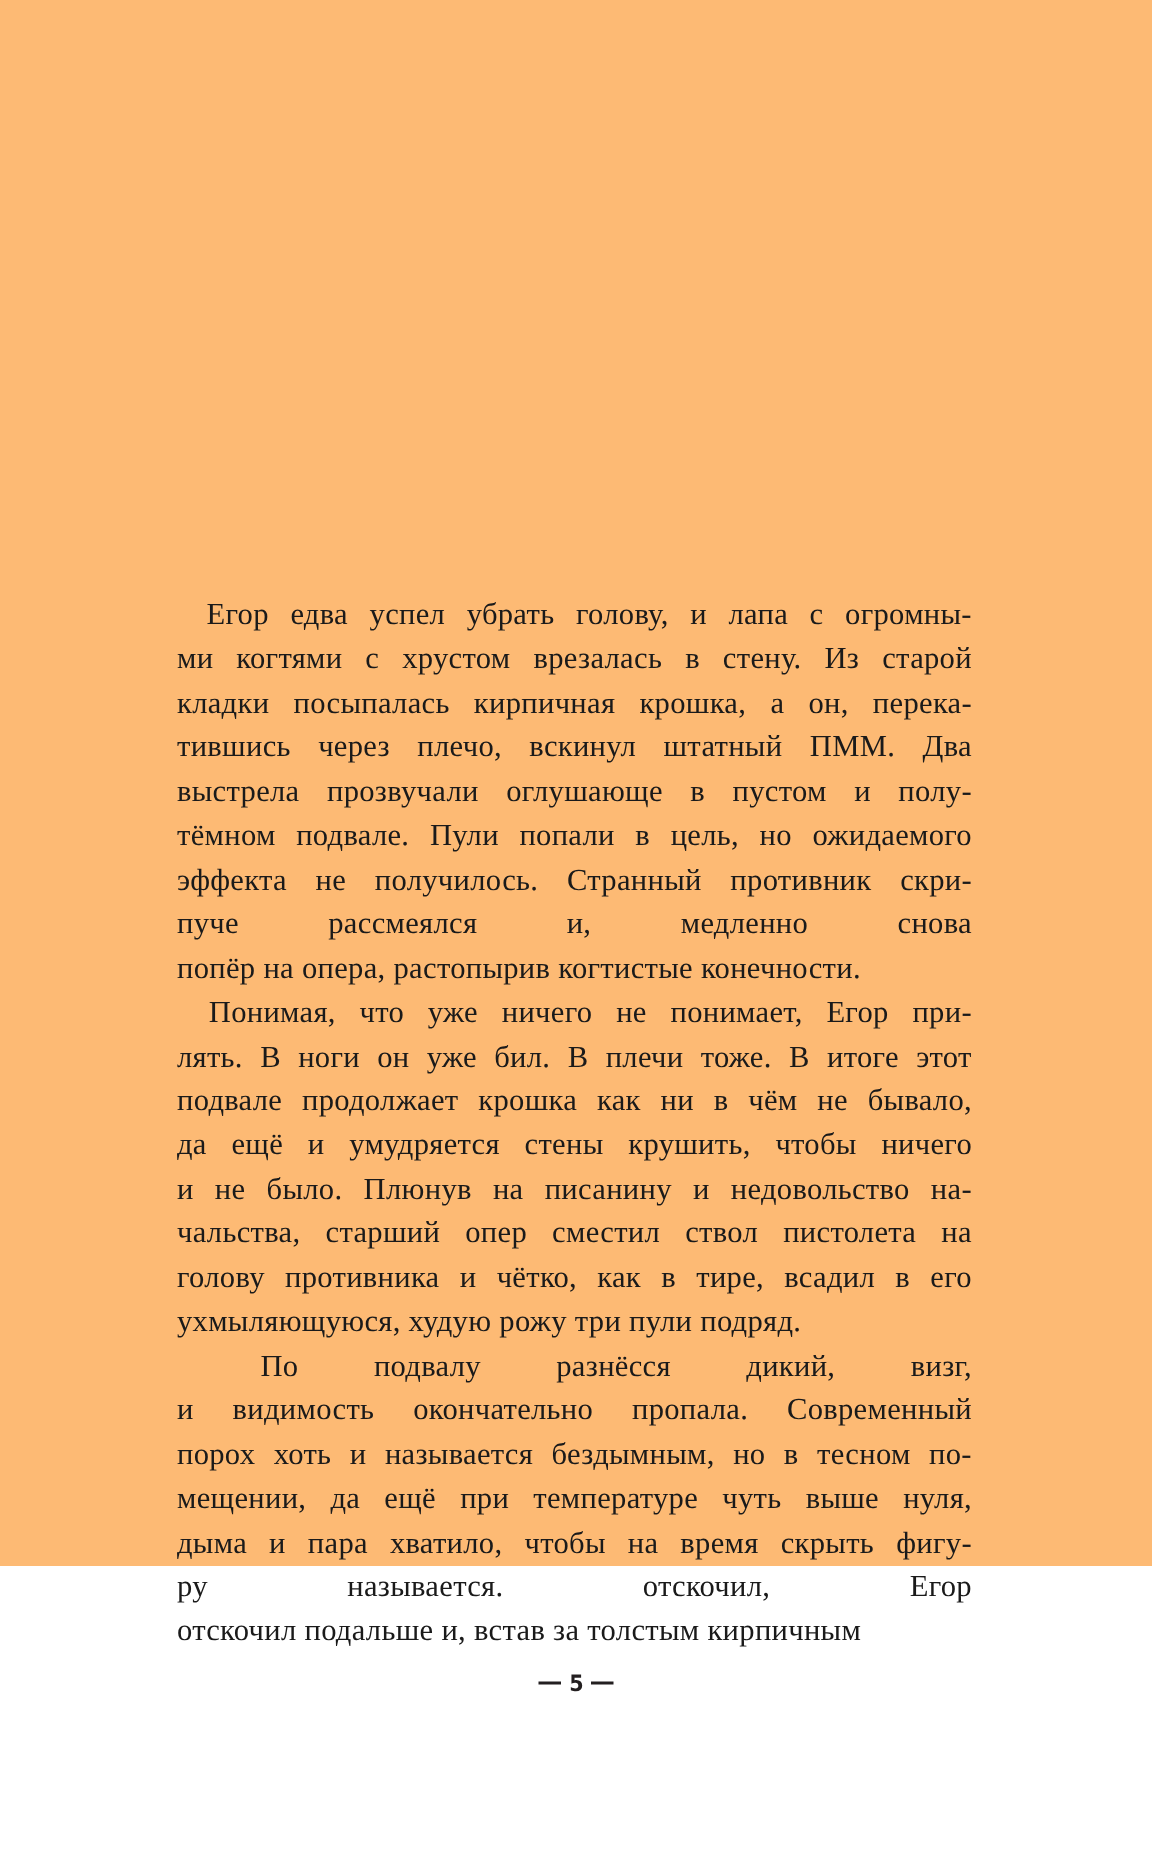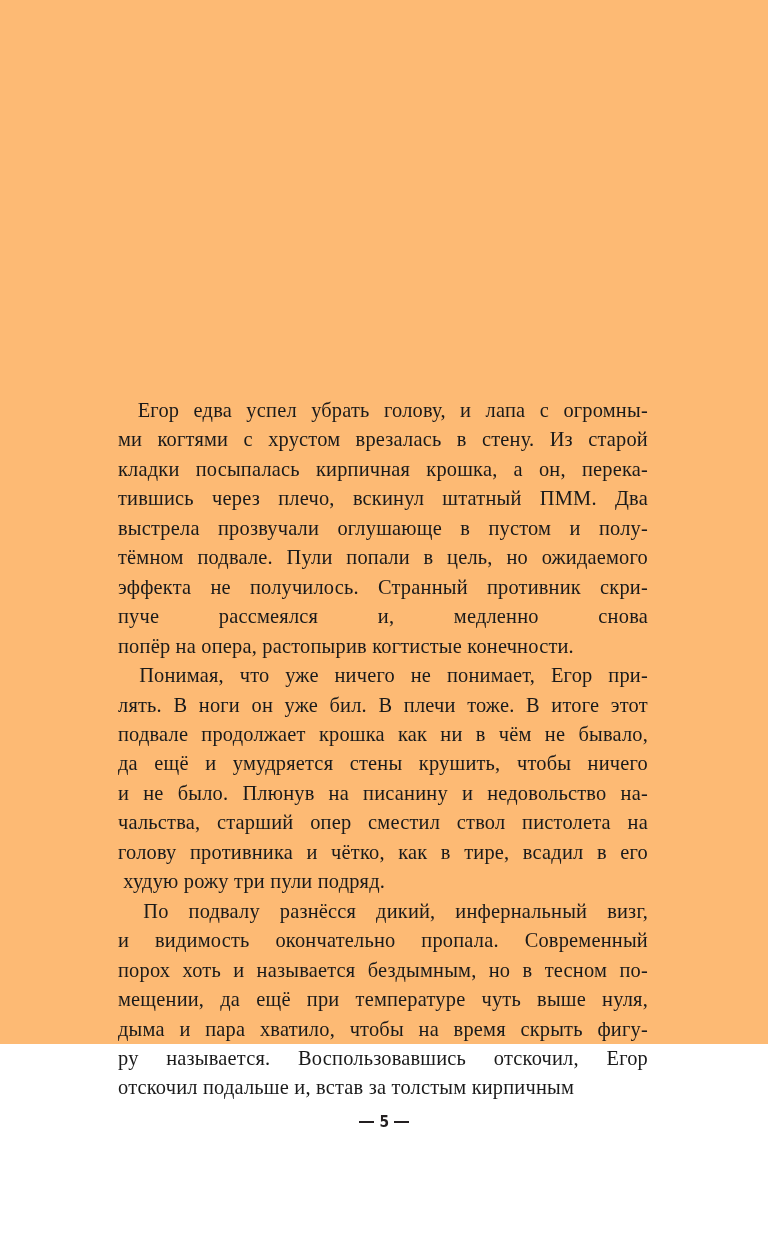--- a/index.html
+++ b/index.html
@@ -118,29 +118,29 @@
         <div class="line flush last"><span class="w">попёр</span><span class="w"> </span><span class="w">на</span><span class="w"> </span><span class="w">опера,</span><span class="w"> </span><span class="w">растопырив</span><span class="w"> </span><span class="w">когтистые</span><span class="w"> </span><span class="w">конечности.</span></div>
       </div>
       <div class="para">
         <div class="line just"><span class="ind"> </span><span class="w">Понимая,</span><span class="w">что</span><span class="w">уже</span><span class="w">ничего</span><span class="w">не</span><span class="w">понимает,</span><span class="w">Егор</span><span class="w">при-</span></div>
         <div class="line just"><span class="w">лять.</span><span class="w">В</span><span class="w">ноги</span><span class="w">он</span><span class="w">уже</span><span class="w">бил.</span><span class="w">В</span><span class="w">плечи</span><span class="w">тоже.</span><span class="w">В</span><span class="w">итоге</span><span class="w">этот</span></div>
         <div class="line just"><span class="w">подвале</span><span class="w">продолжает</span><span class="w">крошка</span><span class="w">как</span><span class="w">ни</span><span class="w">в</span><span class="w">чём</span><span class="w">не</span><span class="w">бывало,</span></div>
         <div class="line just"><span class="w">да</span><span class="w">ещё</span><span class="w">и</span><span class="w">умудряется</span><span class="w">стены</span><span class="w">крушить,</span><span class="w">чтобы</span><span class="w">ничего</span></div>
         <div class="line just"><span class="w">и</span><span class="w">не</span><span class="w">было.</span><span class="w">Плюнув</span><span class="w">на</span><span class="w">писанину</span><span class="w">и</span><span class="w">недовольство</span><span class="w">на-</span></div>
         <div class="line just"><span class="w">чальства,</span><span class="w">старший</span><span class="w">опер</span><span class="w">сместил</span><span class="w">ствол</span><span class="w">пистолета</span><span class="w">на</span></div>
         <div class="line just"><span class="w">голову</span><span class="w">противника</span><span class="w">и</span><span class="w">чётко,</span><span class="w">как</span><span class="w">в</span><span class="w">тире,</span><span class="w">всадил</span><span class="w">в</span><span class="w">его</span></div>
-        <div class="line flush last"><span class="w"> </span><span class="w">худую</span><span class="w"> </span><span class="w">рожу</span><span class="w"> </span><span class="w">три</span><span class="w"> </span><span class="w">пули</span><span class="w"> </span><span class="w">подряд.</span></div>
+        <div class="line flush last"><span class="w">ухмыляющуюся,</span><span class="w"> </span><span class="w">худую</span><span class="w"> </span><span class="w">рожу</span><span class="w"> </span><span class="w">три</span><span class="w"> </span><span class="w">пули</span><span class="w"> </span><span class="w">подряд.</span></div>
       </div>
       <div class="para">
-        <div class="line just"><span class="ind"> </span><span class="w">По</span><span class="w">подвалу</span><span class="w">разнёсся</span><span class="w">дикий,</span><span class="w">инфернальный</span><span class="w">визг,</span></div>
+        <div class="line just"><span class="ind"> </span><span class="w">По</span><span class="w">подвалу</span><span class="w">разнёсся</span><span class="w">дикий,</span><span class="w">визг,</span></div>
         <div class="line just"><span class="w">и</span><span class="w">видимость</span><span class="w">окончательно</span><span class="w">пропала.</span><span class="w">Современный</span></div>
         <div class="line just"><span class="w">порох</span><span class="w">хоть</span><span class="w">и</span><span class="w">называется</span><span class="w">бездымным,</span><span class="w">но</span><span class="w">в</span><span class="w">тесном</span><span class="w">по-</span></div>
         <div class="line just"><span class="w">мещении,</span><span class="w">да</span><span class="w">ещё</span><span class="w">при</span><span class="w">температуре</span><span class="w">чуть</span><span class="w">выше</span><span class="w">нуля,</span></div>
         <div class="line just"><span class="w">дыма</span><span class="w">и</span><span class="w">пара</span><span class="w">хватило,</span><span class="w">чтобы</span><span class="w">на</span><span class="w">время</span><span class="w">скрыть</span><span class="w">фигу-</span></div>
-        <div class="line just"><span class="w">ру</span><span class="w">называется.</span><span class="w">Воспользовавшись</span><span class="w">отскочил,</span><span class="w">Егор</span></div>
+        <div class="line just"><span class="w">ру</span><span class="w">называется.</span><span class="w">отскочил,</span><span class="w">Егор</span></div>
         <div class="line flush last"><span class="w">отскочил</span><span class="w"> </span><span class="w">подальше</span><span class="w"> </span><span class="w">и,</span><span class="w"> </span><span class="w">встав</span><span class="w"> </span><span class="w">за</span><span class="w"> </span><span class="w">толстым</span><span class="w"> </span><span class="w">кирпичным</span></div>
       </div>
     </div>
 
   <div class="folio">
     <span class="rule"></span><span class="num">5</span><span class="rule"></span>
   </div>
 
 </div>
 

